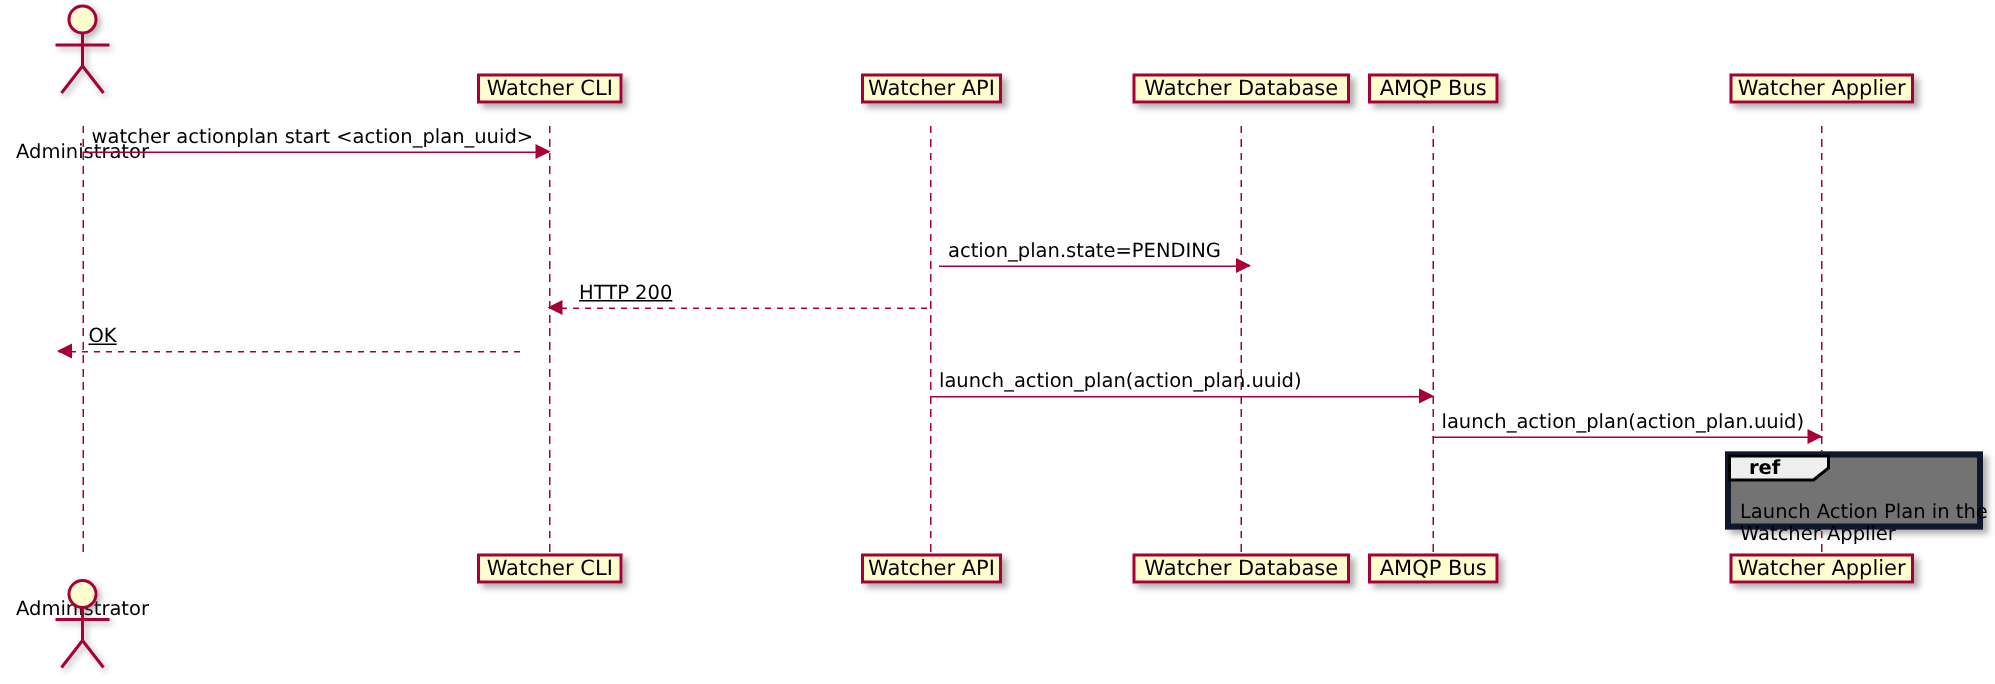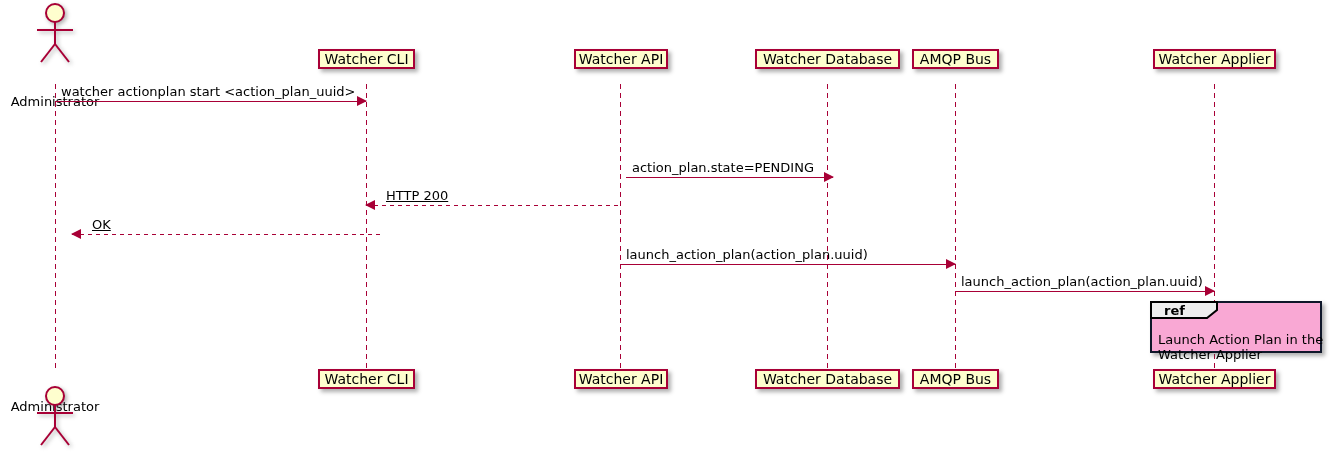--- a/index.html
+++ b/index.html
@@ -32,21 +32,21 @@
   .msg-line { position:absolute; left:0; right:0; bottom:0; height:1px; background:#A80036; }
   .msg-line.dashed { background:repeating-linear-gradient(to right,#A80036 0 4px,transparent 4px 8px); }
   .msg-label { position:absolute; bottom:3px; left:6px; font-size:13px; white-space:nowrap; }
   .msg-label.return { left:20px;text-decoration:underline; }
   .arrow { position:absolute; width:0; height:0; bottom:-4px; }
   .arrow.right { right:-1px; border-top:5px solid transparent; border-bottom:5px solid transparent; border-left:10px solid #A80036; }
   .arrow.left  { left:-1px;  border-top:5px solid transparent; border-bottom:5px solid transparent; border-right:10px solid #A80036; }
 
   
   .ref-box {
-    position:absolute; background:#f9a8d4; border:2px solid #0f172a;
+    position:absolute; background:#737373; border:4px solid #0f172a;
     box-shadow:3px 3px 4px rgba(80,80,80,0.45); font-size:13px;
   }
   .ref-tab { position:absolute; top:-2px; left:-2px; }
   .ref-keyword { position:absolute; top:0px; left:12px; font-weight:bold; font-size:13px; }
   .ref-text { position:absolute; left:6px; top:29px; line-height:15px; font-size:13px; white-space:nowrap; }
 </style>
 </head>
 <body>
 
 <div class="canvas">
@@ -95,21 +95,21 @@
     <div class="msg-line"></div>
     <div class="arrow right"></div>
   </div>
 
   <div class="message" style="left:366px;top:188px;width:254px;">
     <span class="msg-label return">HTTP 200</span>
     <div class="msg-line dashed"></div>
     <div class="arrow left"></div>
   </div>
 
-  <div class="message" style="left:72px;top:217px;width:311px;">
+  <div class="message" style="left:39px;top:217px;width:311px;">
     <span class="msg-label return">OK</span>
     <div class="msg-line dashed"></div>
     <div class="arrow left"></div>
   </div>
 
   <div class="message" style="left:620px;top:247px;width:335px;">
     <span class="msg-label">launch_action_plan(action_plan.uuid)</span>
     <div class="msg-line"></div>
     <div class="arrow right"></div>
   </div>

